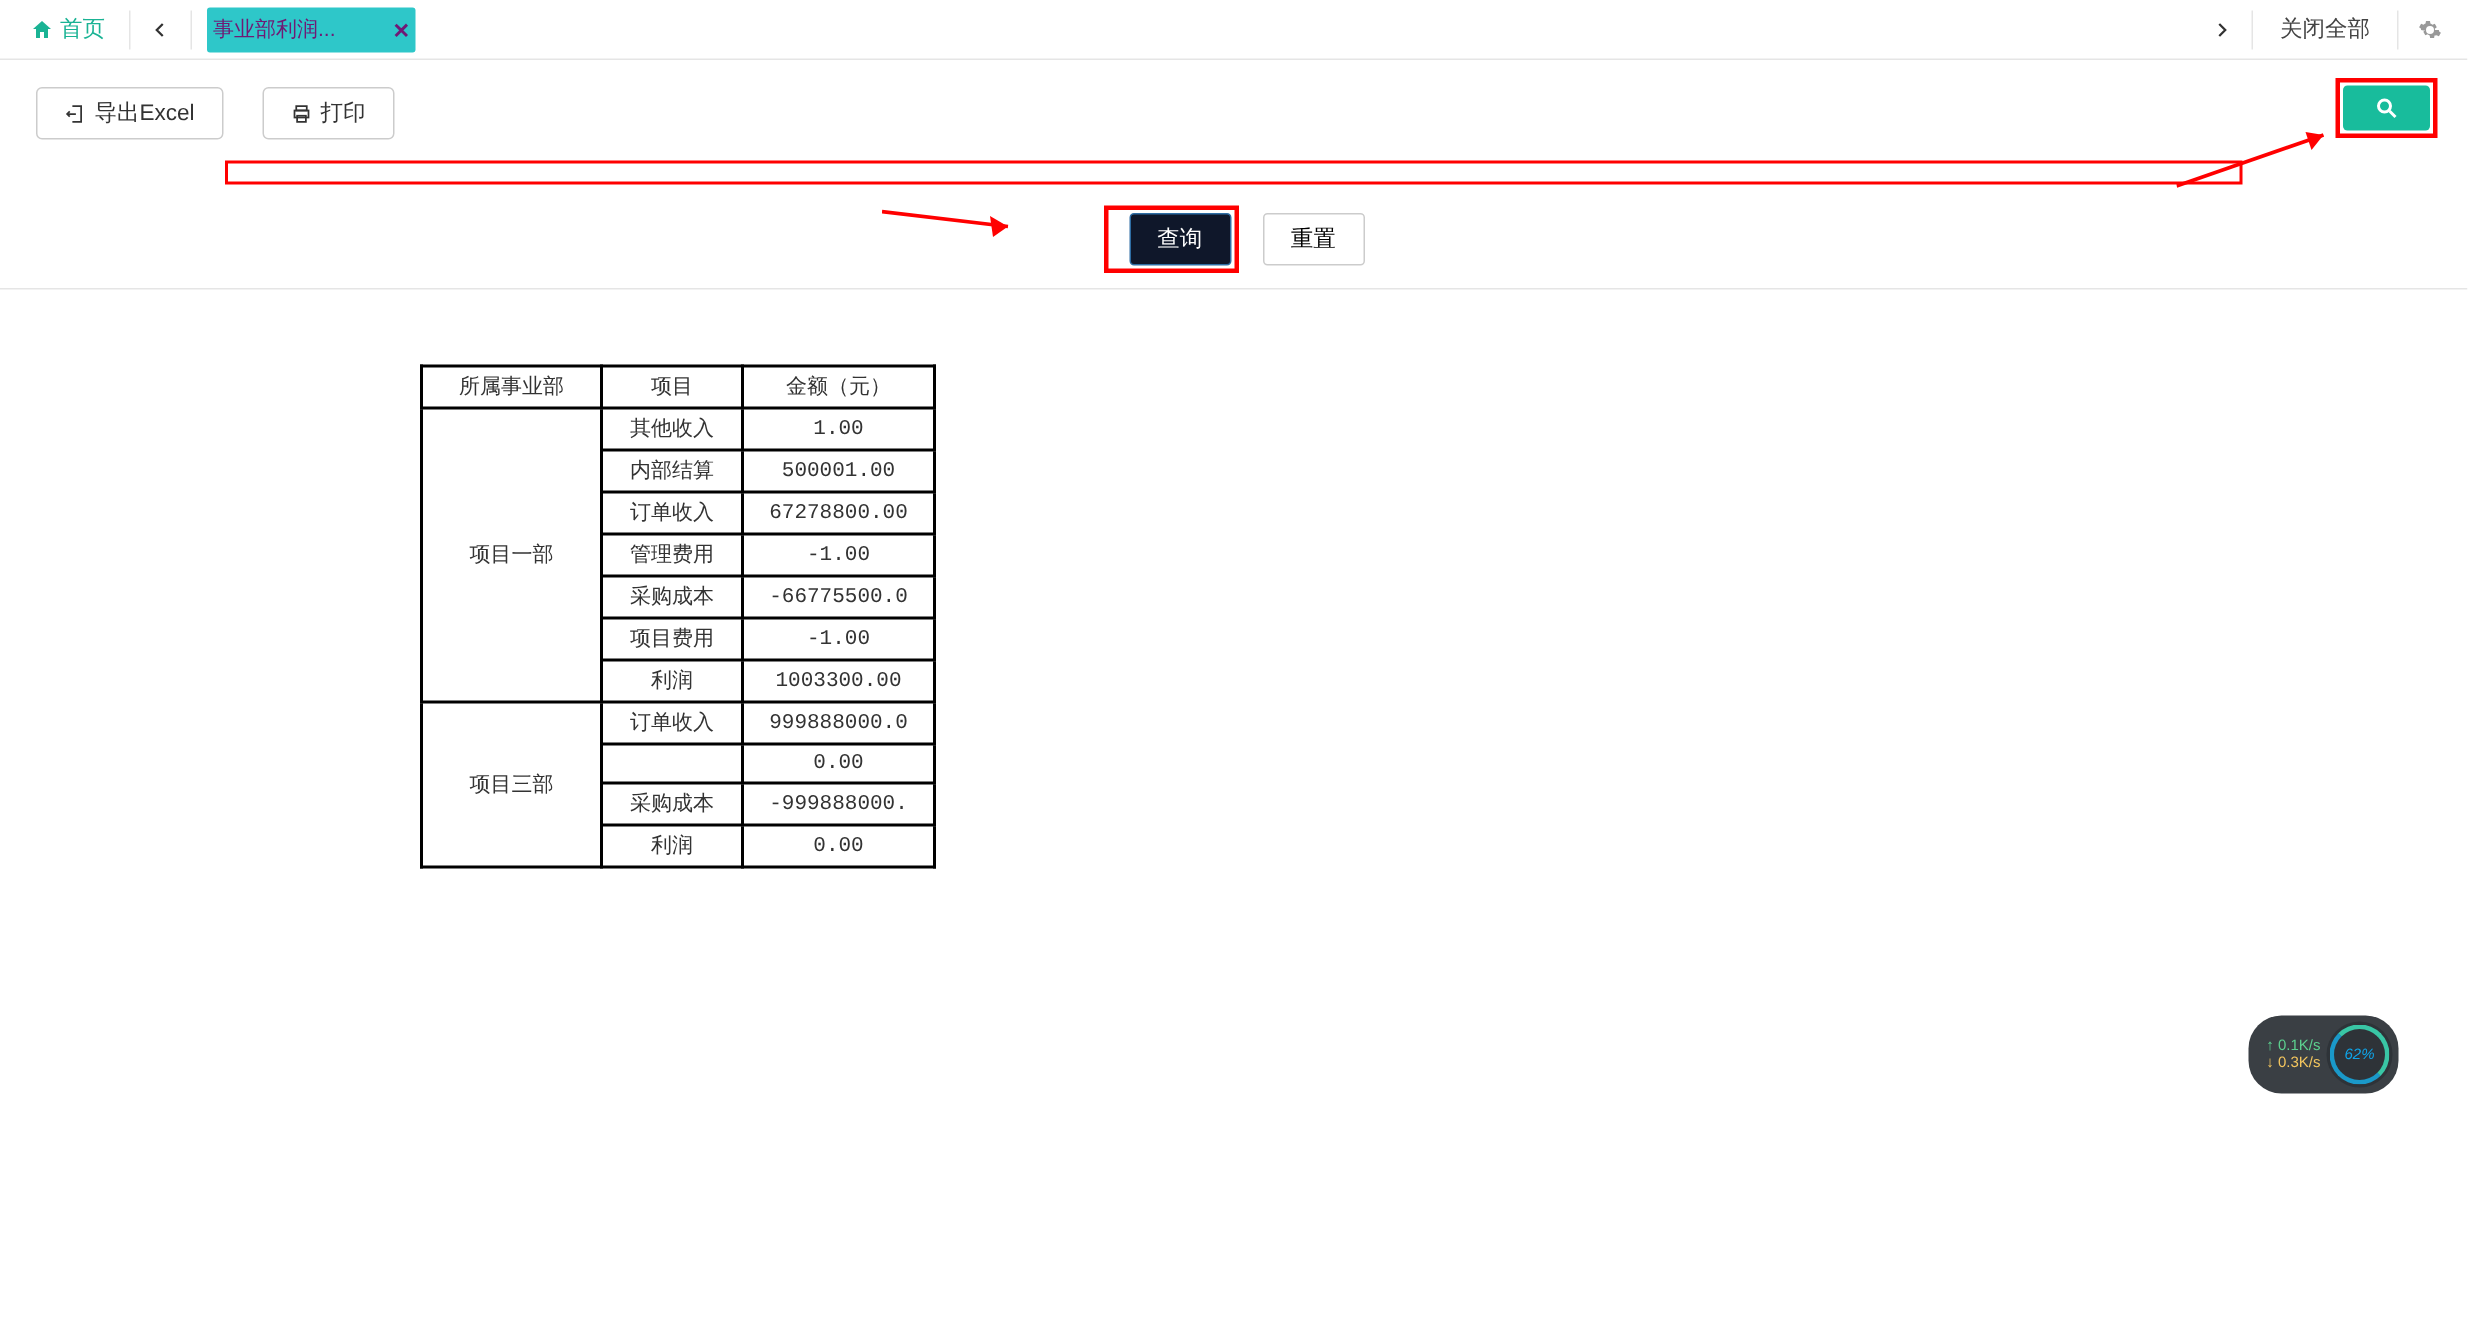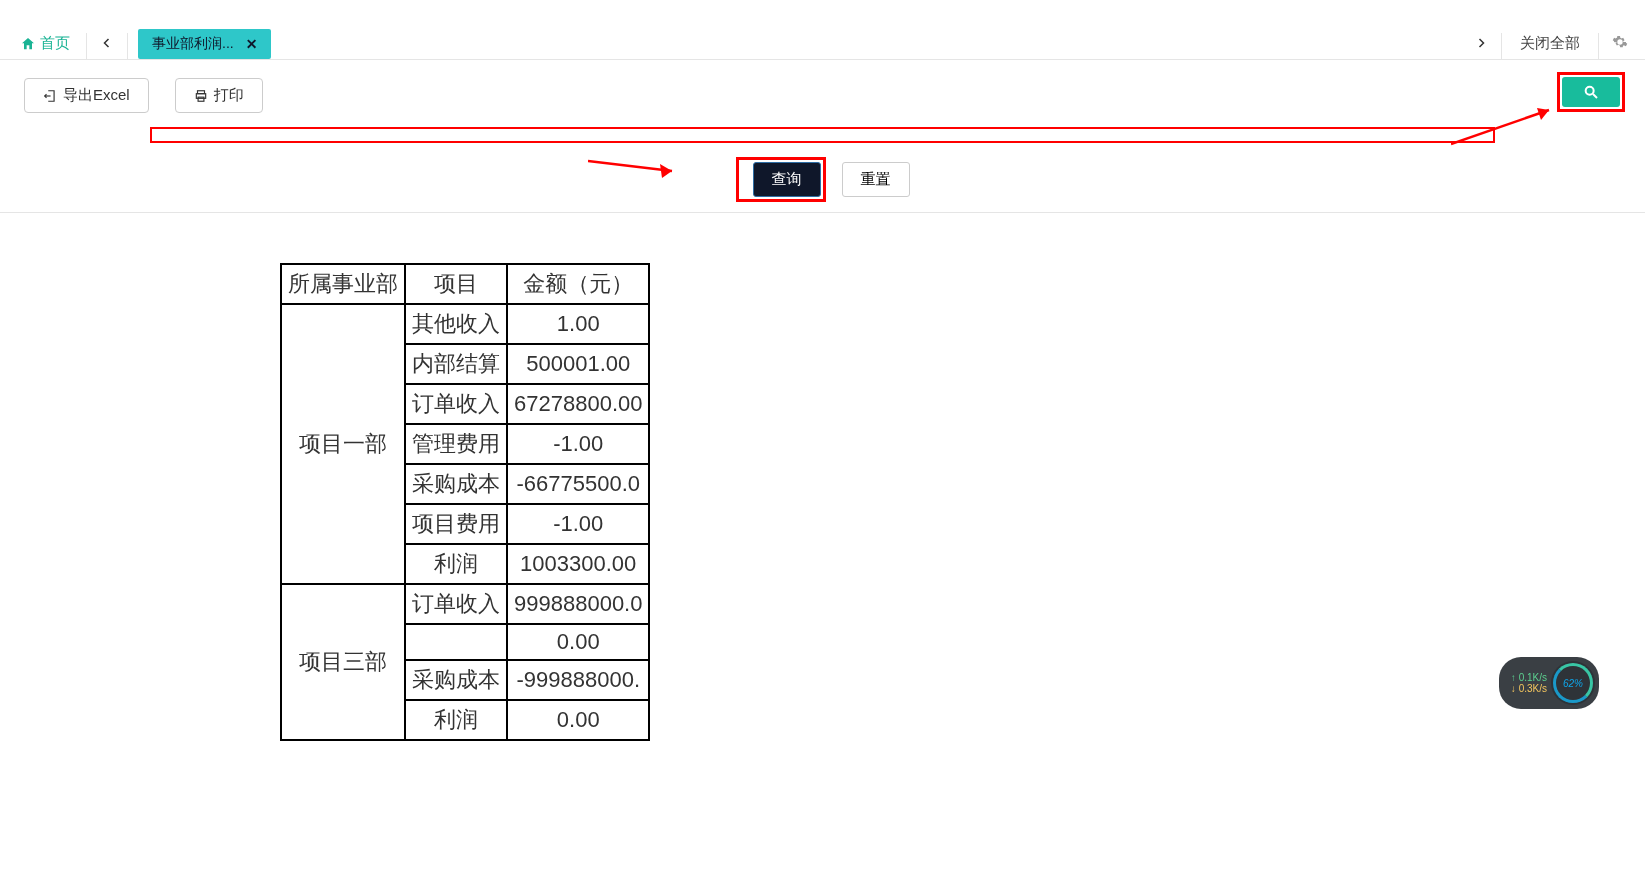--- a/index.html
+++ b/index.html
@@ -10,48 +10,48 @@
     background: #fff;
     width: 1645px;
     height: 893px;
     overflow: hidden;
     position: relative;
   }
 
   
   .tabbar {
     display: flex;
-    align-items: flex-end;
-    height: 24px;
+    align-items: center;
+    height: 40px;
     border-bottom: 1px solid #e5e5e5;
     padding: 0 8px;
-    margin-top: 36px;
   }
   .tab-home {
     display: flex;
     align-items: center;
     color: #1ab394;
     padding: 6px 12px;
     font-size: 15px;
   }
   .tab-home svg { margin-right: 4px; }
   .tab-sep { width: 1px; height: 26px; background: #e5e5e5; margin: 0 4px; }
   .tab-nav-btn {
     display: flex; align-items: center; justify-content: center;
     width: 32px; height: 32px;
     color: #555;
   }
   .tab-active {
     display: flex; align-items: center;
     background: #2ec7c9;
-    color: #0f172a;
-    padding: 6px 14px;
+    color: #701a75;
+    padding: 6px 4px;
     border-radius: 2px;
     margin-left: 6px;
     font-size: 14px;
+    gap: 26px;
   }
   .tab-active .close-x { margin-left: 12px; font-weight: bold; }
   .tabbar-spacer { flex: 1; }
   .tab-close-all { padding: 6px 14px; color: #444; font-size: 15px; }
   .tab-gear { display:flex; align-items:center; justify-content:center; width:34px; height:34px; color:#888; }
 
   
   .toolbar-row {
     display: flex;
     align-items: center;
@@ -146,38 +146,39 @@
     border-top: 1px solid #e5e5e5;
     padding: 50px 0 0 280px;
     height: 660px;
     overflow-y: scroll;
     position: relative;
   }
 
   
   table.result {
     border-collapse: collapse;
-    font-size: 22px;
+    font-size: 14px;
+    font-family: Liberation Mono, monospace;
   }
   table.result th, table.result td {
     border: 2px solid #000;
     padding: 4px 6px;
     text-align: center;
     vertical-align: middle;
     white-space: nowrap;
   }
   table.result th { font-weight: normal; }
   .col-dept { width: 120px; }
   .col-item { width: 94px; }
   .col-amt  { width: 128px; }
 
   
   .net-widget {
     position: absolute;
-    right: 46px; bottom: 184px;
+    right: 46px; bottom: 164px;
     display:flex; align-items:center;
     background:#3a3f44; color:#ddd;
     border-radius: 22px;
     padding: 4px 4px 4px 12px;
     font-size: 10px;
     z-index: 50;
   }
   .net-lines { display:flex; flex-direction:column; line-height:1.15; margin-right:4px;}
   .net-up { color:#5cd08f; }
   .net-down { color:#f4c65e; }

